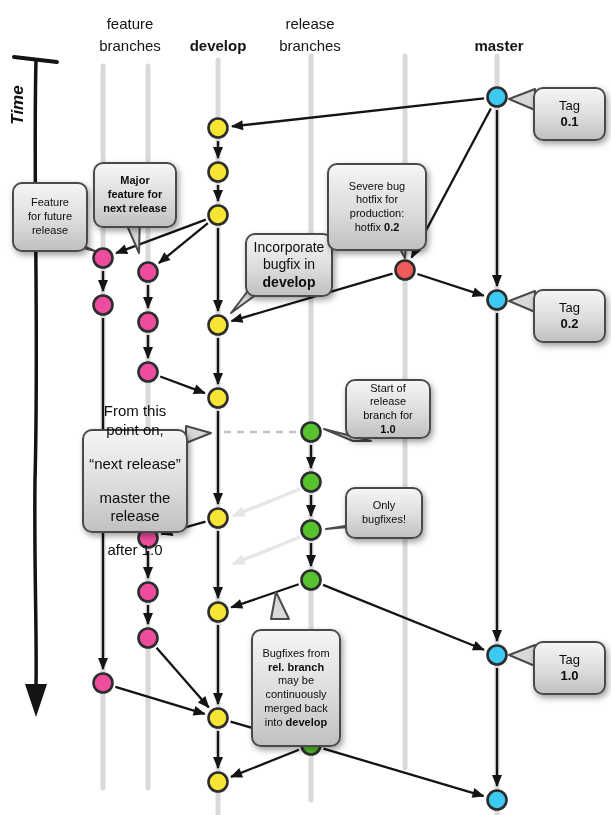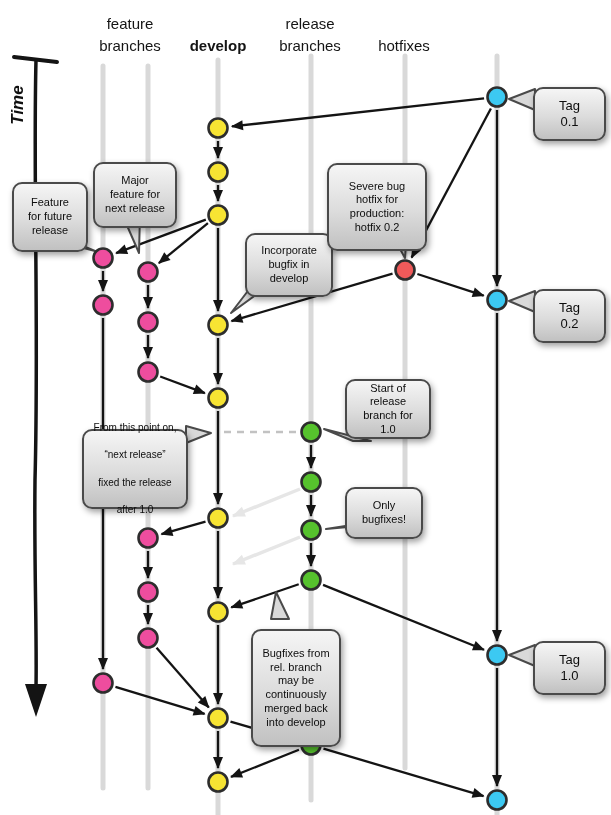--- a/index.html
+++ b/index.html
@@ -10,21 +10,21 @@
   .layer{position:absolute;left:0;top:12px;width:611px;height:815px}
   .hdr{position:absolute;width:140px;text-align:center;font-size:15px;color:#141414;line-height:22px}
   .hdr.bold{font-weight:bold}
   .time-label{position:absolute;left:-16px;top:94px;width:70px;height:22px;
     transform:rotate(-90deg);text-align:center;font-weight:bold;font-style:italic;
     font-size:17px;color:#101010}
   .callout{position:absolute;display:flex;flex-direction:column;align-items:center;justify-content:center;
     text-align:center;color:#0d0d0d;line-height:1.25;padding:2px 3px;
     background:linear-gradient(180deg,#f5f5f5 0%,#dcdcdc 55%,#c1c1c1 100%);
     border:2px solid #4a4a4a;border-radius:10px;box-shadow:2px 3px 6px rgba(0,0,0,.38)}
-  .callout .b{font-weight:normal}
+  .callout .b{font-weight:bold}
   .callout .i{}
 </style>
 </head>
 <body>
 
 <div class="stage">
 
   <svg id="diagram-svg" width="611" height="815" viewBox="0 0 611 815">
     <defs>
       <marker id="arrowhead" viewBox="0 0 14 12" refX="12" refY="6" markerWidth="14" markerHeight="12" orient="auto" markerUnits="userSpaceOnUse">
@@ -141,64 +141,64 @@
         <div>feature</div>
         <div>branches</div>
       </div>
       <div class="hdr bold" style="left: 148px; top: 23px;">
         <div>develop</div>
       </div>
       <div class="hdr" style="left: 240px; top: 1px;">
         <div>release</div>
         <div>branches</div>
       </div>
-      <div class="hdr" style="left: 334px; top: 23px;">
-        <div>hotfixes</div>
+      <div class="hdr bold" style="left: 429px; top: 23px;">
+        <div>master</div>
       </div>
     </div>
   <div class="layer" id="callouts-layer">
       <div class="callout" style="left: 533px; top: 75px; width: 73px; height: 54px; font-size: 13px;">
         <div><span>Tag</span></div>
         <div><span class="b">0.1</span></div>
       </div>
       <div class="callout" style="left: 12px; top: 170px; width: 76px; height: 70px; font-size: 11px;">
         <div><span>Feature</span></div>
         <div><span>for future</span></div>
         <div><span>release</span></div>
       </div>
-      <div class="callout" style="left: 93px; top: 150px; width: 84px; height: 66px; font-size: 11px;">
+      <div class="callout" style="left: 93px; top: 150px; width: 84px; height: 66px; font-size: 11px; font-weight: bold;">
         <div><span>Major</span></div>
         <div><span>feature for</span></div>
         <div><span>next release</span></div>
       </div>
-      <div class="callout" style="left: 245px; top: 221px; width: 88px; height: 64px; font-size: 11px;">
+      <div class="callout" style="left: 245px; top: 221px; width: 88px; height: 64px; font-size: 14px;">
         <div><span>Incorporate</span></div>
         <div><span>bugfix in</span></div>
         <div><span class="b">develop</span></div>
       </div>
       <div class="callout" style="left: 327px; top: 143px; width: 100px; height: 88px; font-size: 11px; margin-top: 8px;">
         <div><span>Severe bug</span></div>
         <div><span>hotfix for</span></div>
         <div><span>production:</span></div>
         <div><span>hotfix </span><span class="b">0.2</span></div>
       </div>
       <div class="callout" style="left: 533px; top: 277px; width: 73px; height: 54px; font-size: 13px;">
         <div><span>Tag</span></div>
         <div><span class="b">0.2</span></div>
       </div>
       <div class="callout" style="left: 345px; top: 367px; width: 86px; height: 60px; font-size: 11px;">
         <div><span>Start of</span></div>
         <div><span>release</span></div>
         <div><span>branch for</span></div>
         <div><span class="b">1.0</span></div>
       </div>
-      <div class="callout" style="left: 82px; top: 417px; width: 106px; height: 80px; font-size: 10px; gap: 15px;">
+      <div class="callout" style="left: 82px; top: 417px; width: 106px; height: 104px; font-size: 15px; gap: 15px;">
         <div><span>From this point on,</span></div>
         <div><span>“next release”</span></div>
-        <div><span>fixed the release</span></div>
+        <div><span>master the release</span></div>
         <div><span class="i">after</span><span> 1.0</span></div>
       </div>
       <div class="callout" style="left: 251px; top: 617px; width: 90px; height: 118px; font-size: 11px;">
         <div><span>Bugfixes from</span></div>
         <div><span class="b">rel. branch</span></div>
         <div><span>may be</span></div>
         <div><span>continuously</span></div>
         <div><span>merged back</span></div>
         <div><span>into </span><span class="b">develop</span></div>
       </div>

